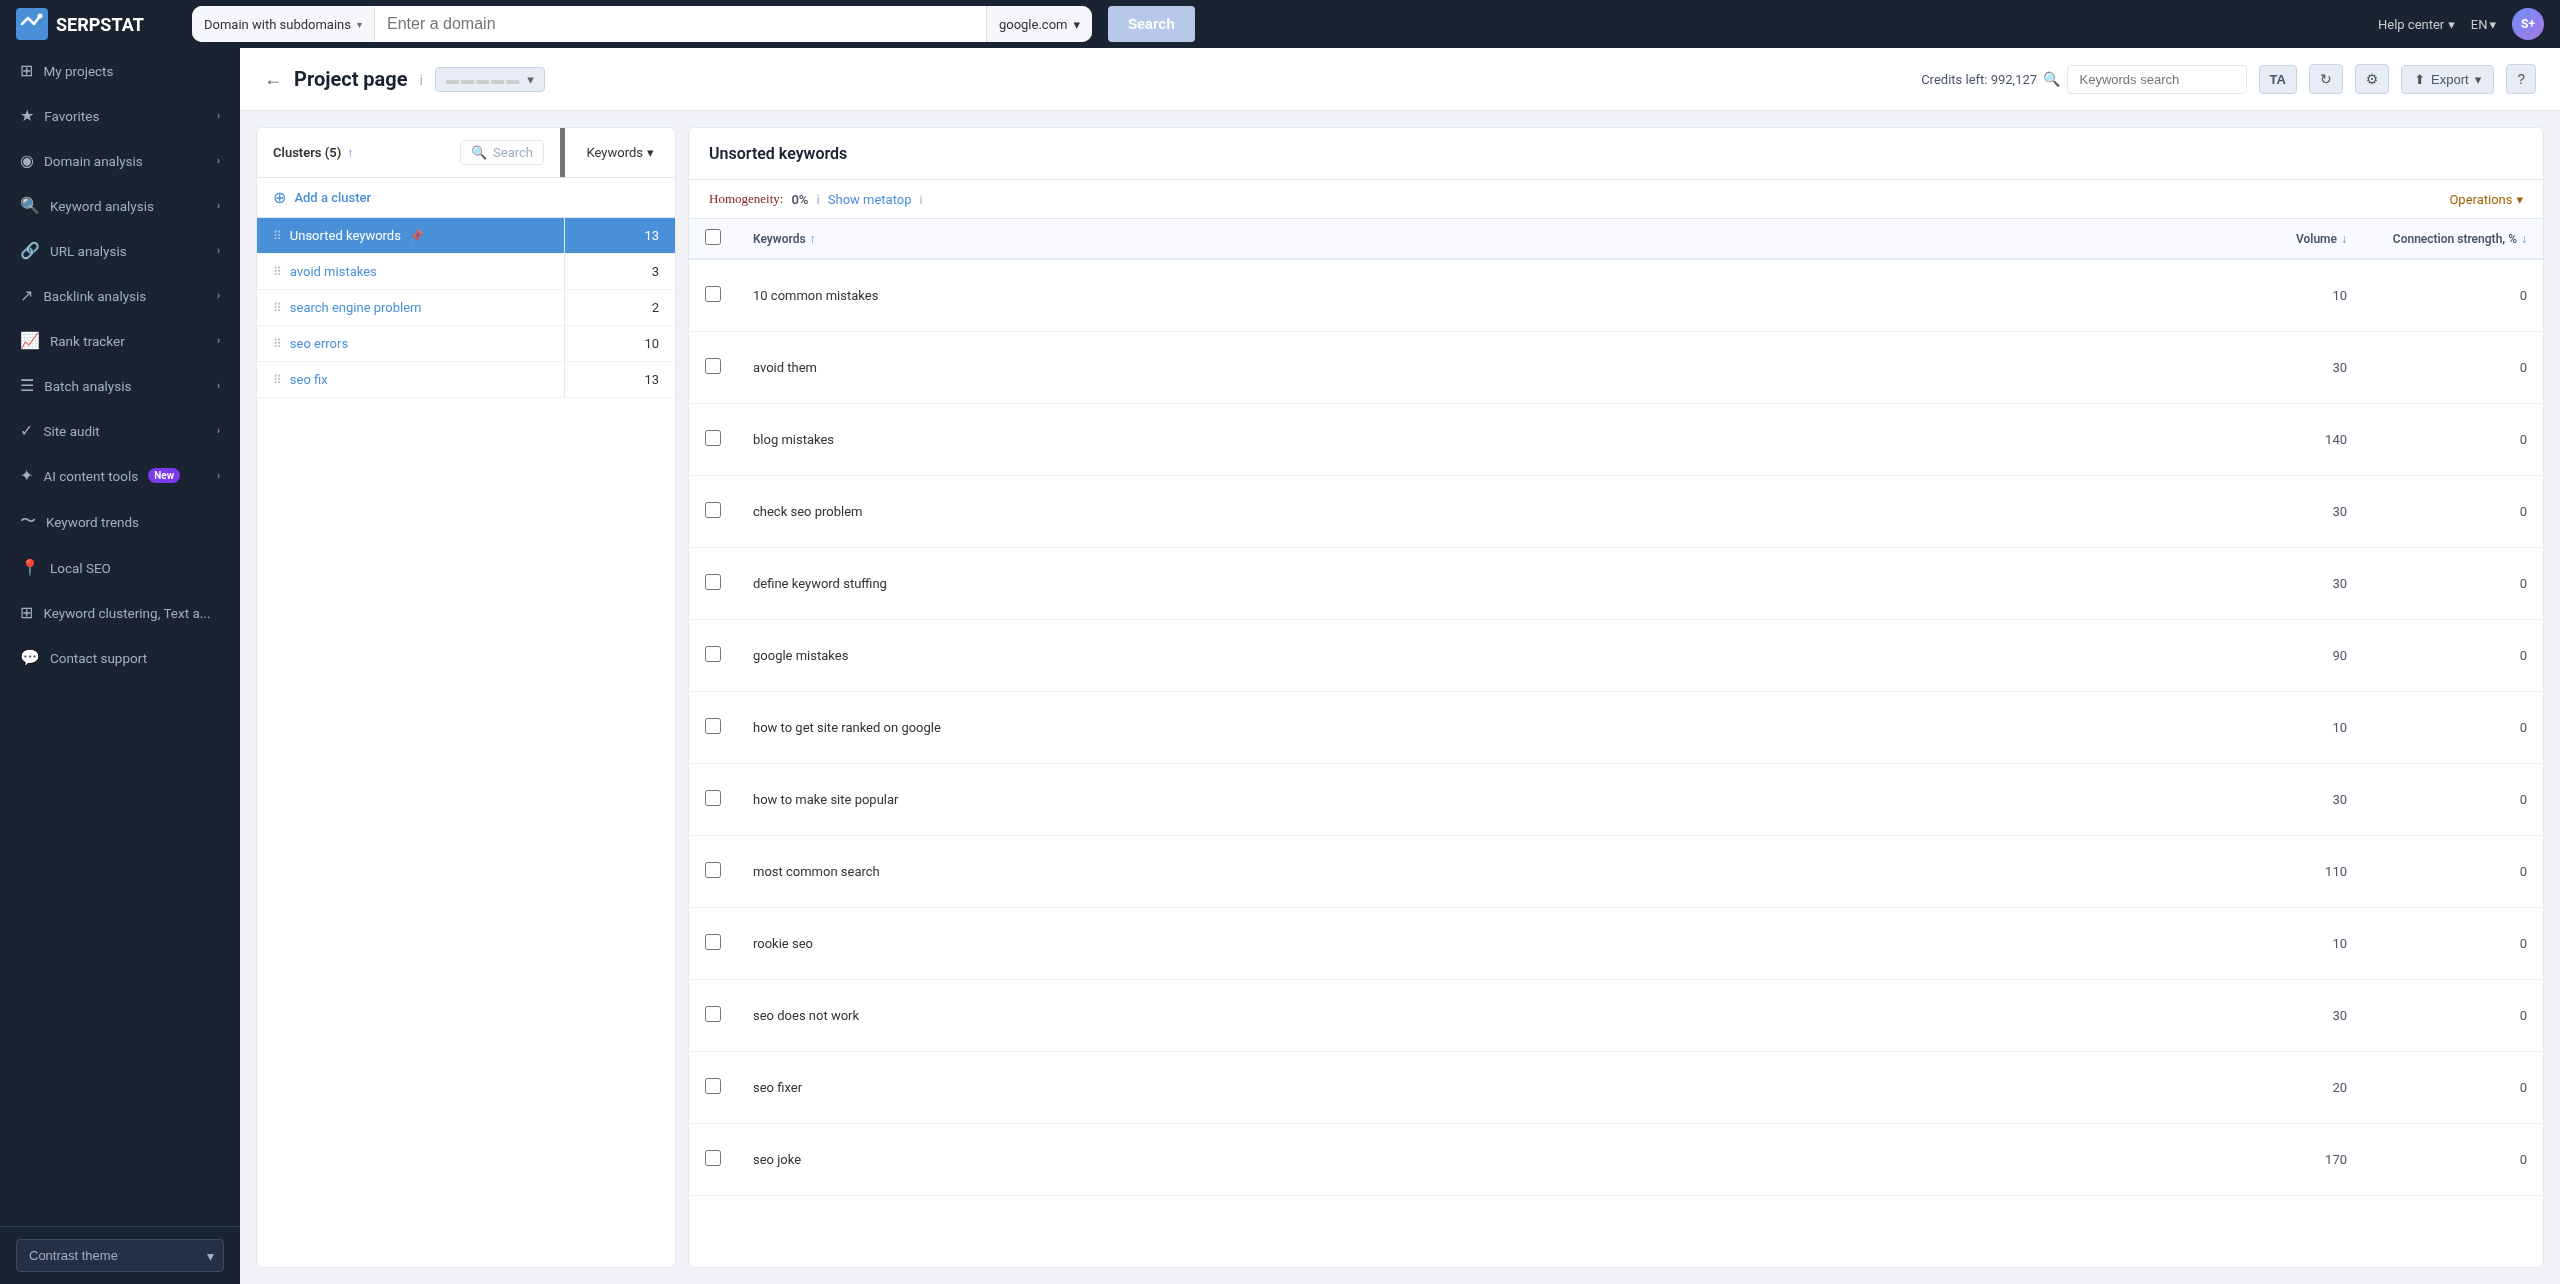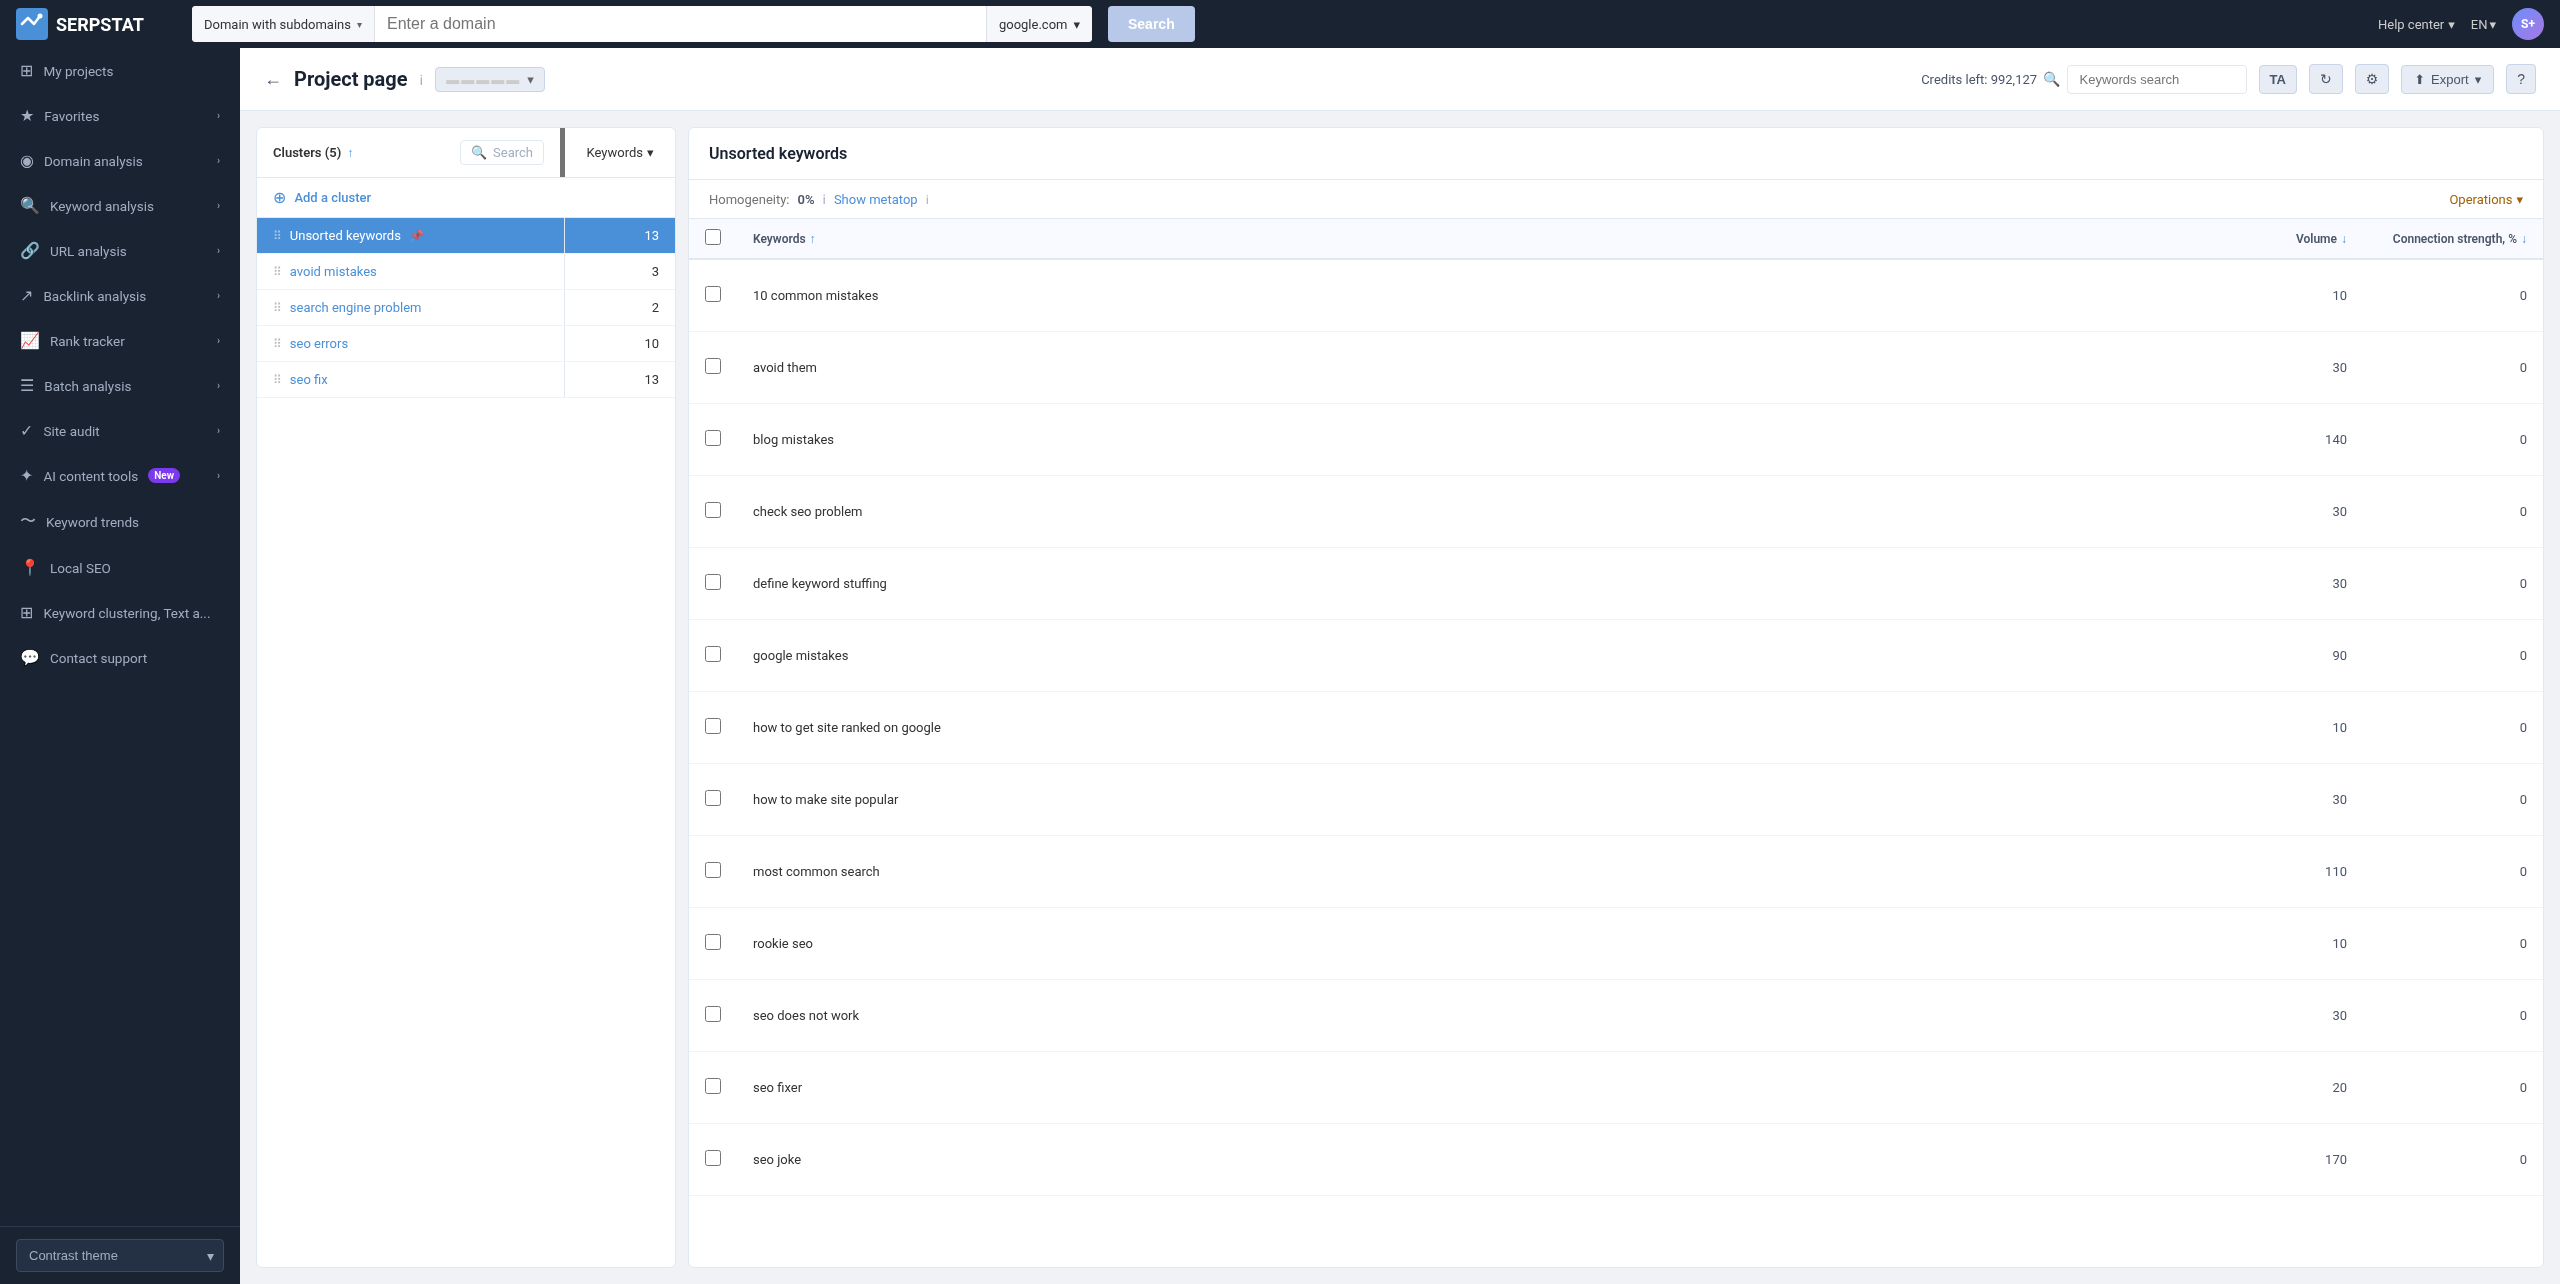--- a/index.html
+++ b/index.html
@@ -27,21 +27,21 @@
       min-width: 160px;
     }
     .logo-icon {
       width: 32px;
       height: 32px;
     }
     .domain-selector {
       display: flex;
       align-items: flex-start;
       background: #fef9c3;
-      border-radius: 4px;
+      border-radius: 10px;
       overflow: hidden;
       flex: 1;
       max-width: 900px;
       height: 36px;
     }
     .domain-type {
       display: flex;
       align-items: center;
       gap: 6px;
       padding: 0 12px;
@@ -457,21 +457,21 @@
     }
     .rp-meta {
       padding: 10px 20px;
       border-bottom: 1px solid #e2e8f0;
       display: flex;
       align-items: center;
       gap: 8px;
       font-size: 13px;
       color: #4a5568;
     }
-    .homogeneity-label { color: #737373; }
+    .homogeneity-label { color: #7f1d1d; font-family: Liberation Serif, serif; }
     .homogeneity-value { font-weight: 600; }
     .show-metatop {
       color: #4a90d9;
       cursor: pointer;
     }
     .metatop-info { color: #a0aec0; font-size: 12px; }
     .operations-btn {
       margin-left: auto;
       color: #a16207;
       cursor: pointer;

